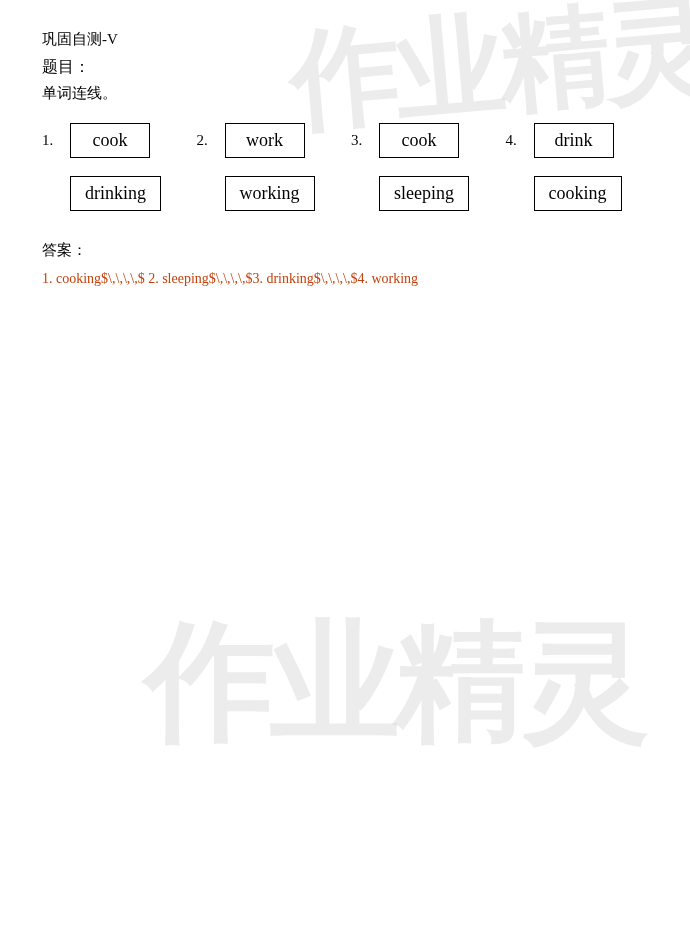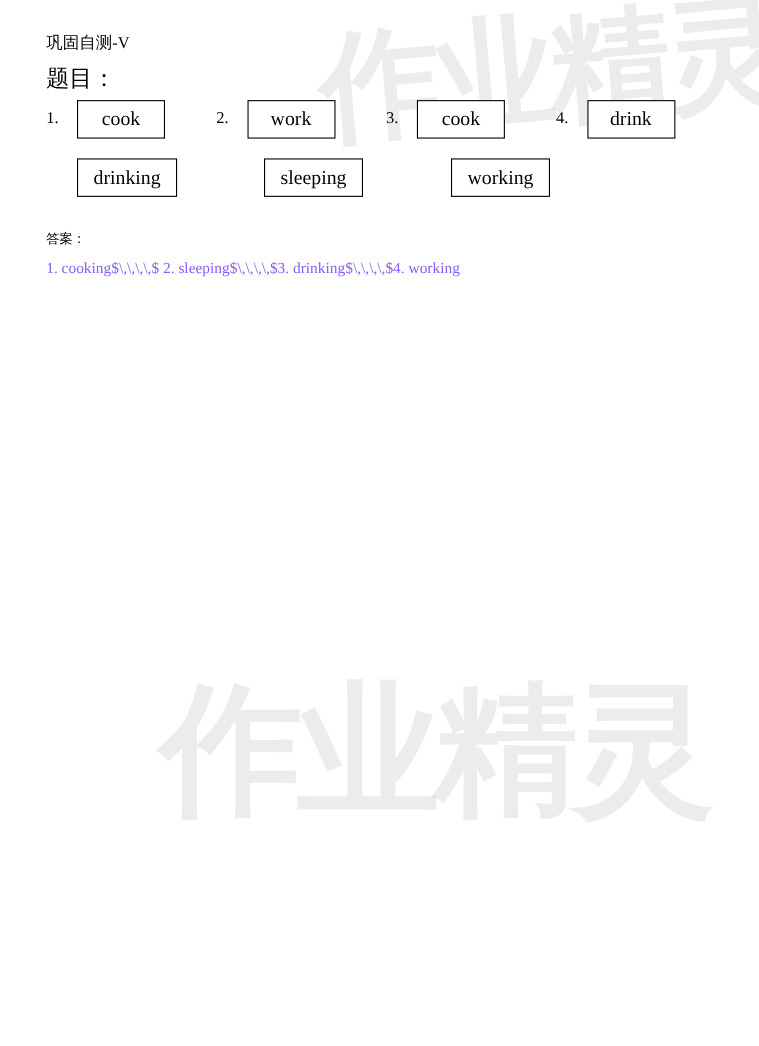--- a/index.html
+++ b/index.html
@@ -56,21 +56,21 @@
       margin-left: 12px;
     }
 
     .title-row {
       margin-bottom: 8px;
       font-size: 15px;
     }
 
     .question-label {
       margin-bottom: 6px;
-      font-size: 21px;
+      font-size: 16px;
     }
 
     .instruction {
       margin-bottom: 20px;
       font-size: 15px;
     }
 
     .exercise-area {
       margin-bottom: 30px;
     }
@@ -114,41 +114,44 @@
       align-items: flex-start;
       width: 170px;
       padding-left: 28px;
     }
 
     .answer-section {
       margin-top: 10px;
     }
 
     .answer-label {
-      font-size: 12px;
+      font-size: 15px;
       margin-bottom: 8px;
     }
 
     .answer-text {
       font-size: 14px;
-      color: #8b5cf6;
+      color: #c2410c;
       line-height: 1.6;
     }
   </style>
 </head>
 <body>
 
 <div class="watermark-top">作业精灵</div>
 
 <div class="content">
   <div class="title-row">
     <span>巩固自测-V</span>
   </div>
   <div class="question-label">
     <span>题目：</span>
+  </div>
+  <div class="instruction">
+    <span>单词连线。</span>
   </div>
 
   <div class="exercise-area">
     <div class="top-row">
       <div class="item-group">
         <span class="item-number">1.</span>
         <div class="word-box">cook</div>
       </div>
       <div class="item-group">
         <span class="item-number">2.</span>
@@ -162,24 +165,27 @@
         <span class="item-number">4.</span>
         <div class="word-box">drink</div>
       </div>
     </div>
 
     <div class="bottom-row">
       <div class="bottom-item-group">
         <div class="word-box">drinking</div>
       </div>
       <div class="bottom-item-group">
+        <div class="word-box">working</div>
+      </div>
+      <div class="bottom-item-group">
         <div class="word-box">sleeping</div>
       </div>
       <div class="bottom-item-group">
-        <div class="word-box">working</div>
+        <div class="word-box">cooking</div>
       </div>
     </div>
   </div>
 
   <div class="answer-section">
     <div class="answer-label">
       <span>答案：</span>
     </div>
     <div class="answer-text">
       1. cooking$\,\,\,\,$ 2. sleeping$\,\,\,\,$3. drinking$\,\,\,\,$4. working

